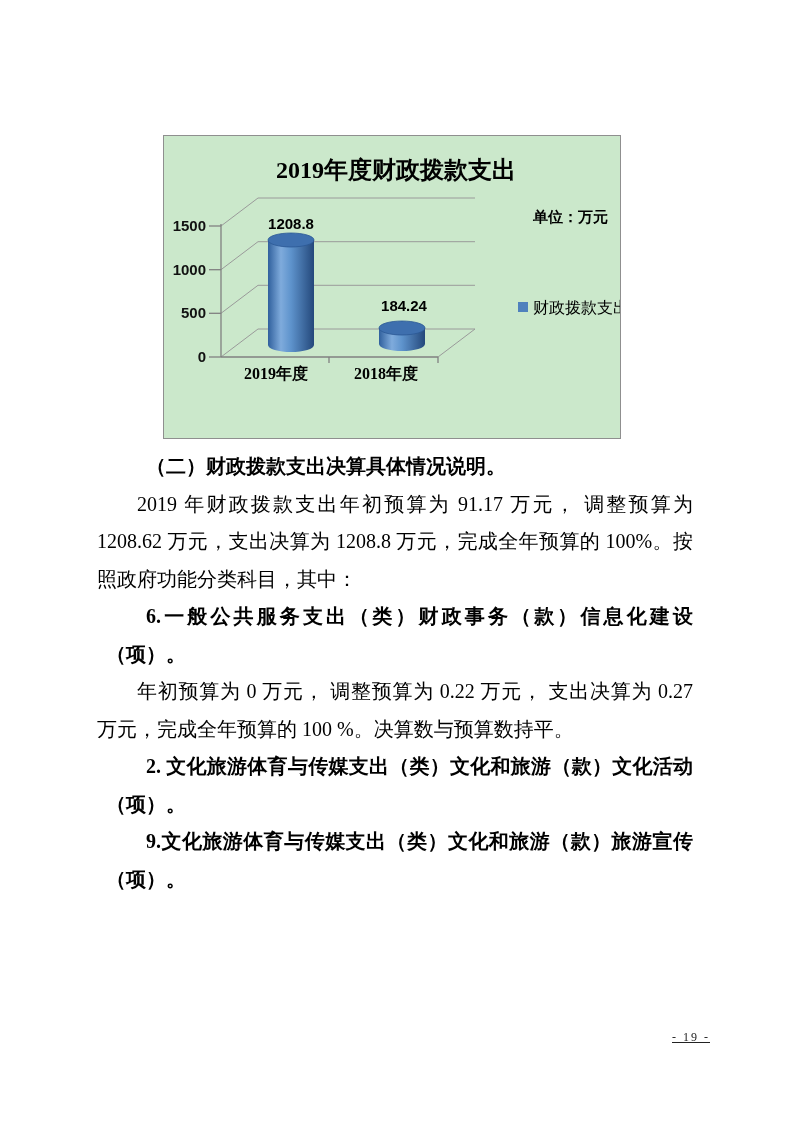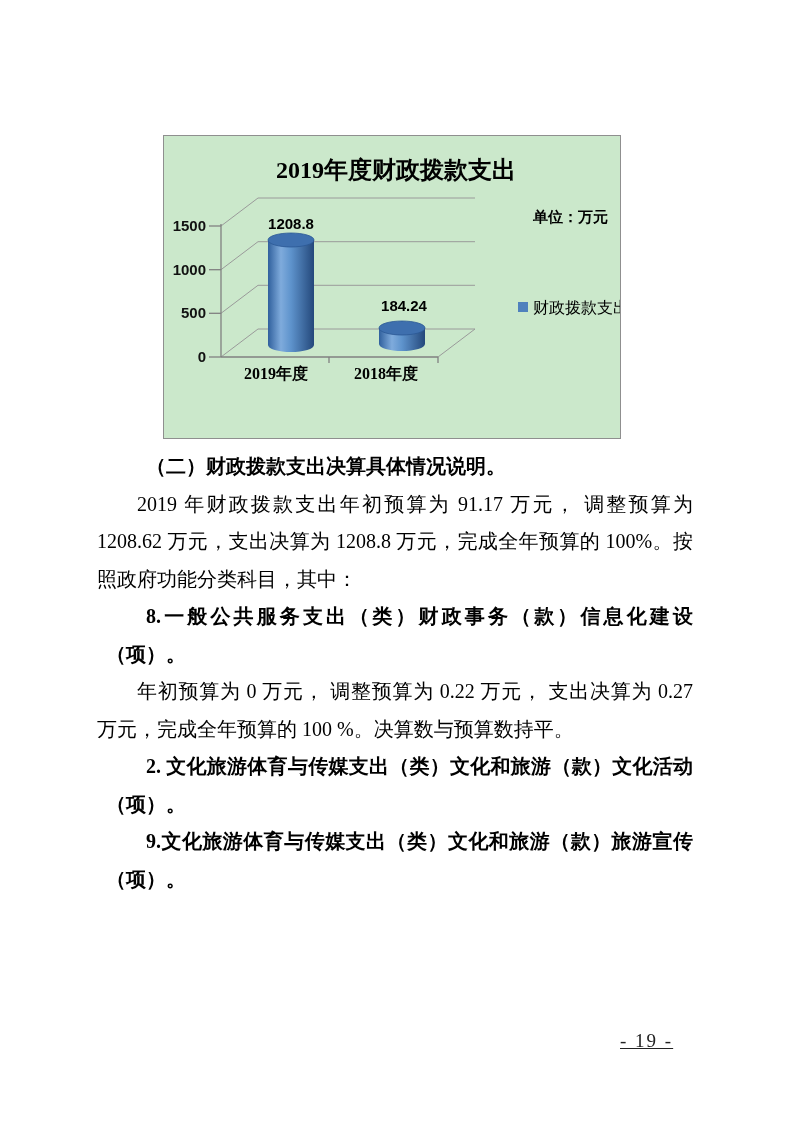--- a/index.html
+++ b/index.html
@@ -22,21 +22,21 @@
     font-size:20px;line-height:37.5px;text-align:justify;
   }
   .body-text p{
     margin:0;text-indent:2em;
     font-family:"Liberation Serif","DejaVu Serif",serif;
   }
   .body-text p.bold{font-weight:bold;margin-left:9px;}
   
   .page-number{
     position:absolute;left:620px;top:1030px;width:90px;
-    font-size:19px;text-align:left;letter-spacing:2px;
+    font-size:12px;text-align:right;letter-spacing:2px;
     font-family:"Liberation Serif","DejaVu Serif",serif;color:#222;text-decoration:underline;
   }
 </style>
 </head>
 <body>
 
 <div class="page">
 
   <div class="chart-frame">
     <svg width="456" height="302" viewBox="0 0 456 302">
@@ -102,21 +102,21 @@
       <g>
         <rect x="354" y="166" width="10" height="10" fill="#4f81bd"></rect>
         <text x="369" y="177" text-anchor="start" font-size="16" fill="#000">财政拨款支出</text>
       </g>
     </svg>
   </div>
 
   <div class="body-text">
     <p class="bold">（二）财政拨款支出决算具体情况说明。</p>
     <p>2019 年财政拨款支出年初预算为 91.17 万元， 调整预算为 1208.62 万元，支出决算为 1208.8 万元，完成全年预算的 100%。按照政府功能分类科目，其中：</p>
-    <p class="bold">8.一般公共服务支出（类）财政事务（款）信息化建设（项）。</p>
+    <p class="bold">6.一般公共服务支出（类）财政事务（款）信息化建设（项）。</p>
     <p>年初预算为 0 万元， 调整预算为 0.22 万元， 支出决算为 0.27 万元，完成全年预算的 100 %。决算数与预算数持平。</p>
     <p class="bold">2. 文化旅游体育与传媒支出（类）文化和旅游（款）文化活动（项）。</p>
     <p class="bold">9.文化旅游体育与传媒支出（类）文化和旅游（款）旅游宣传（项）。</p>
   </div>
 
   <div class="page-number">- 19 -</div>
 
 </div>
 
 </body></html>

